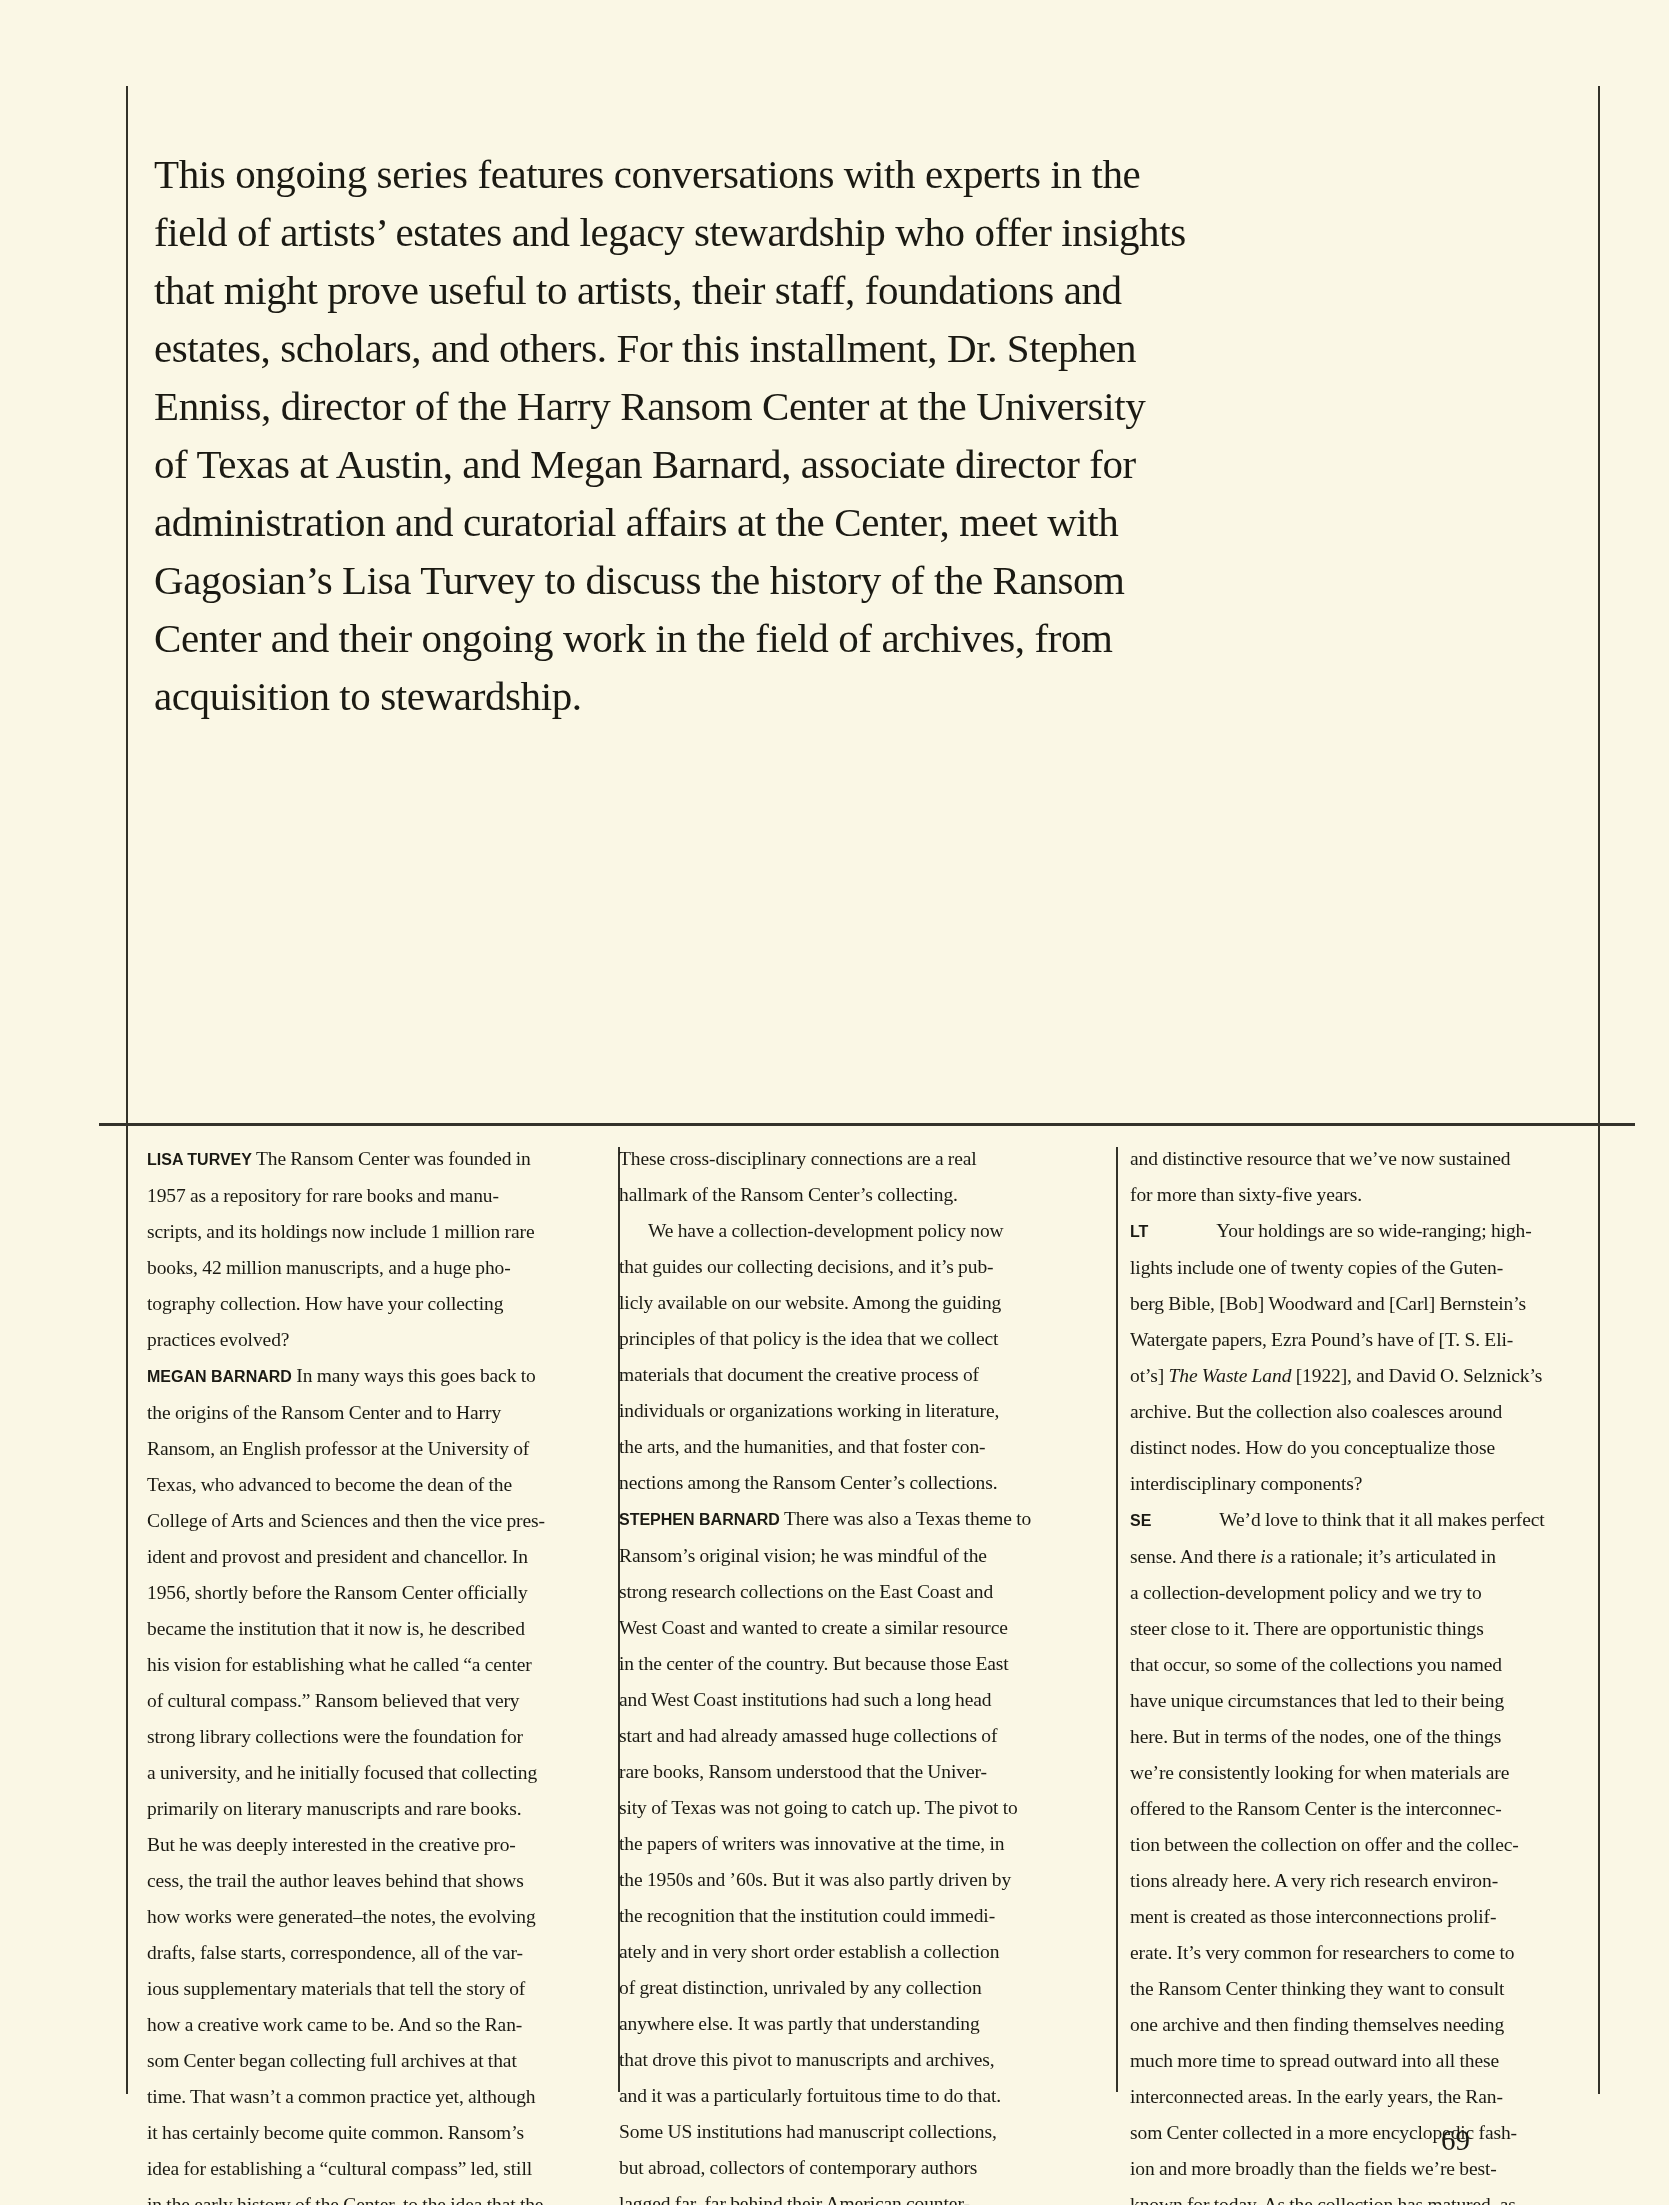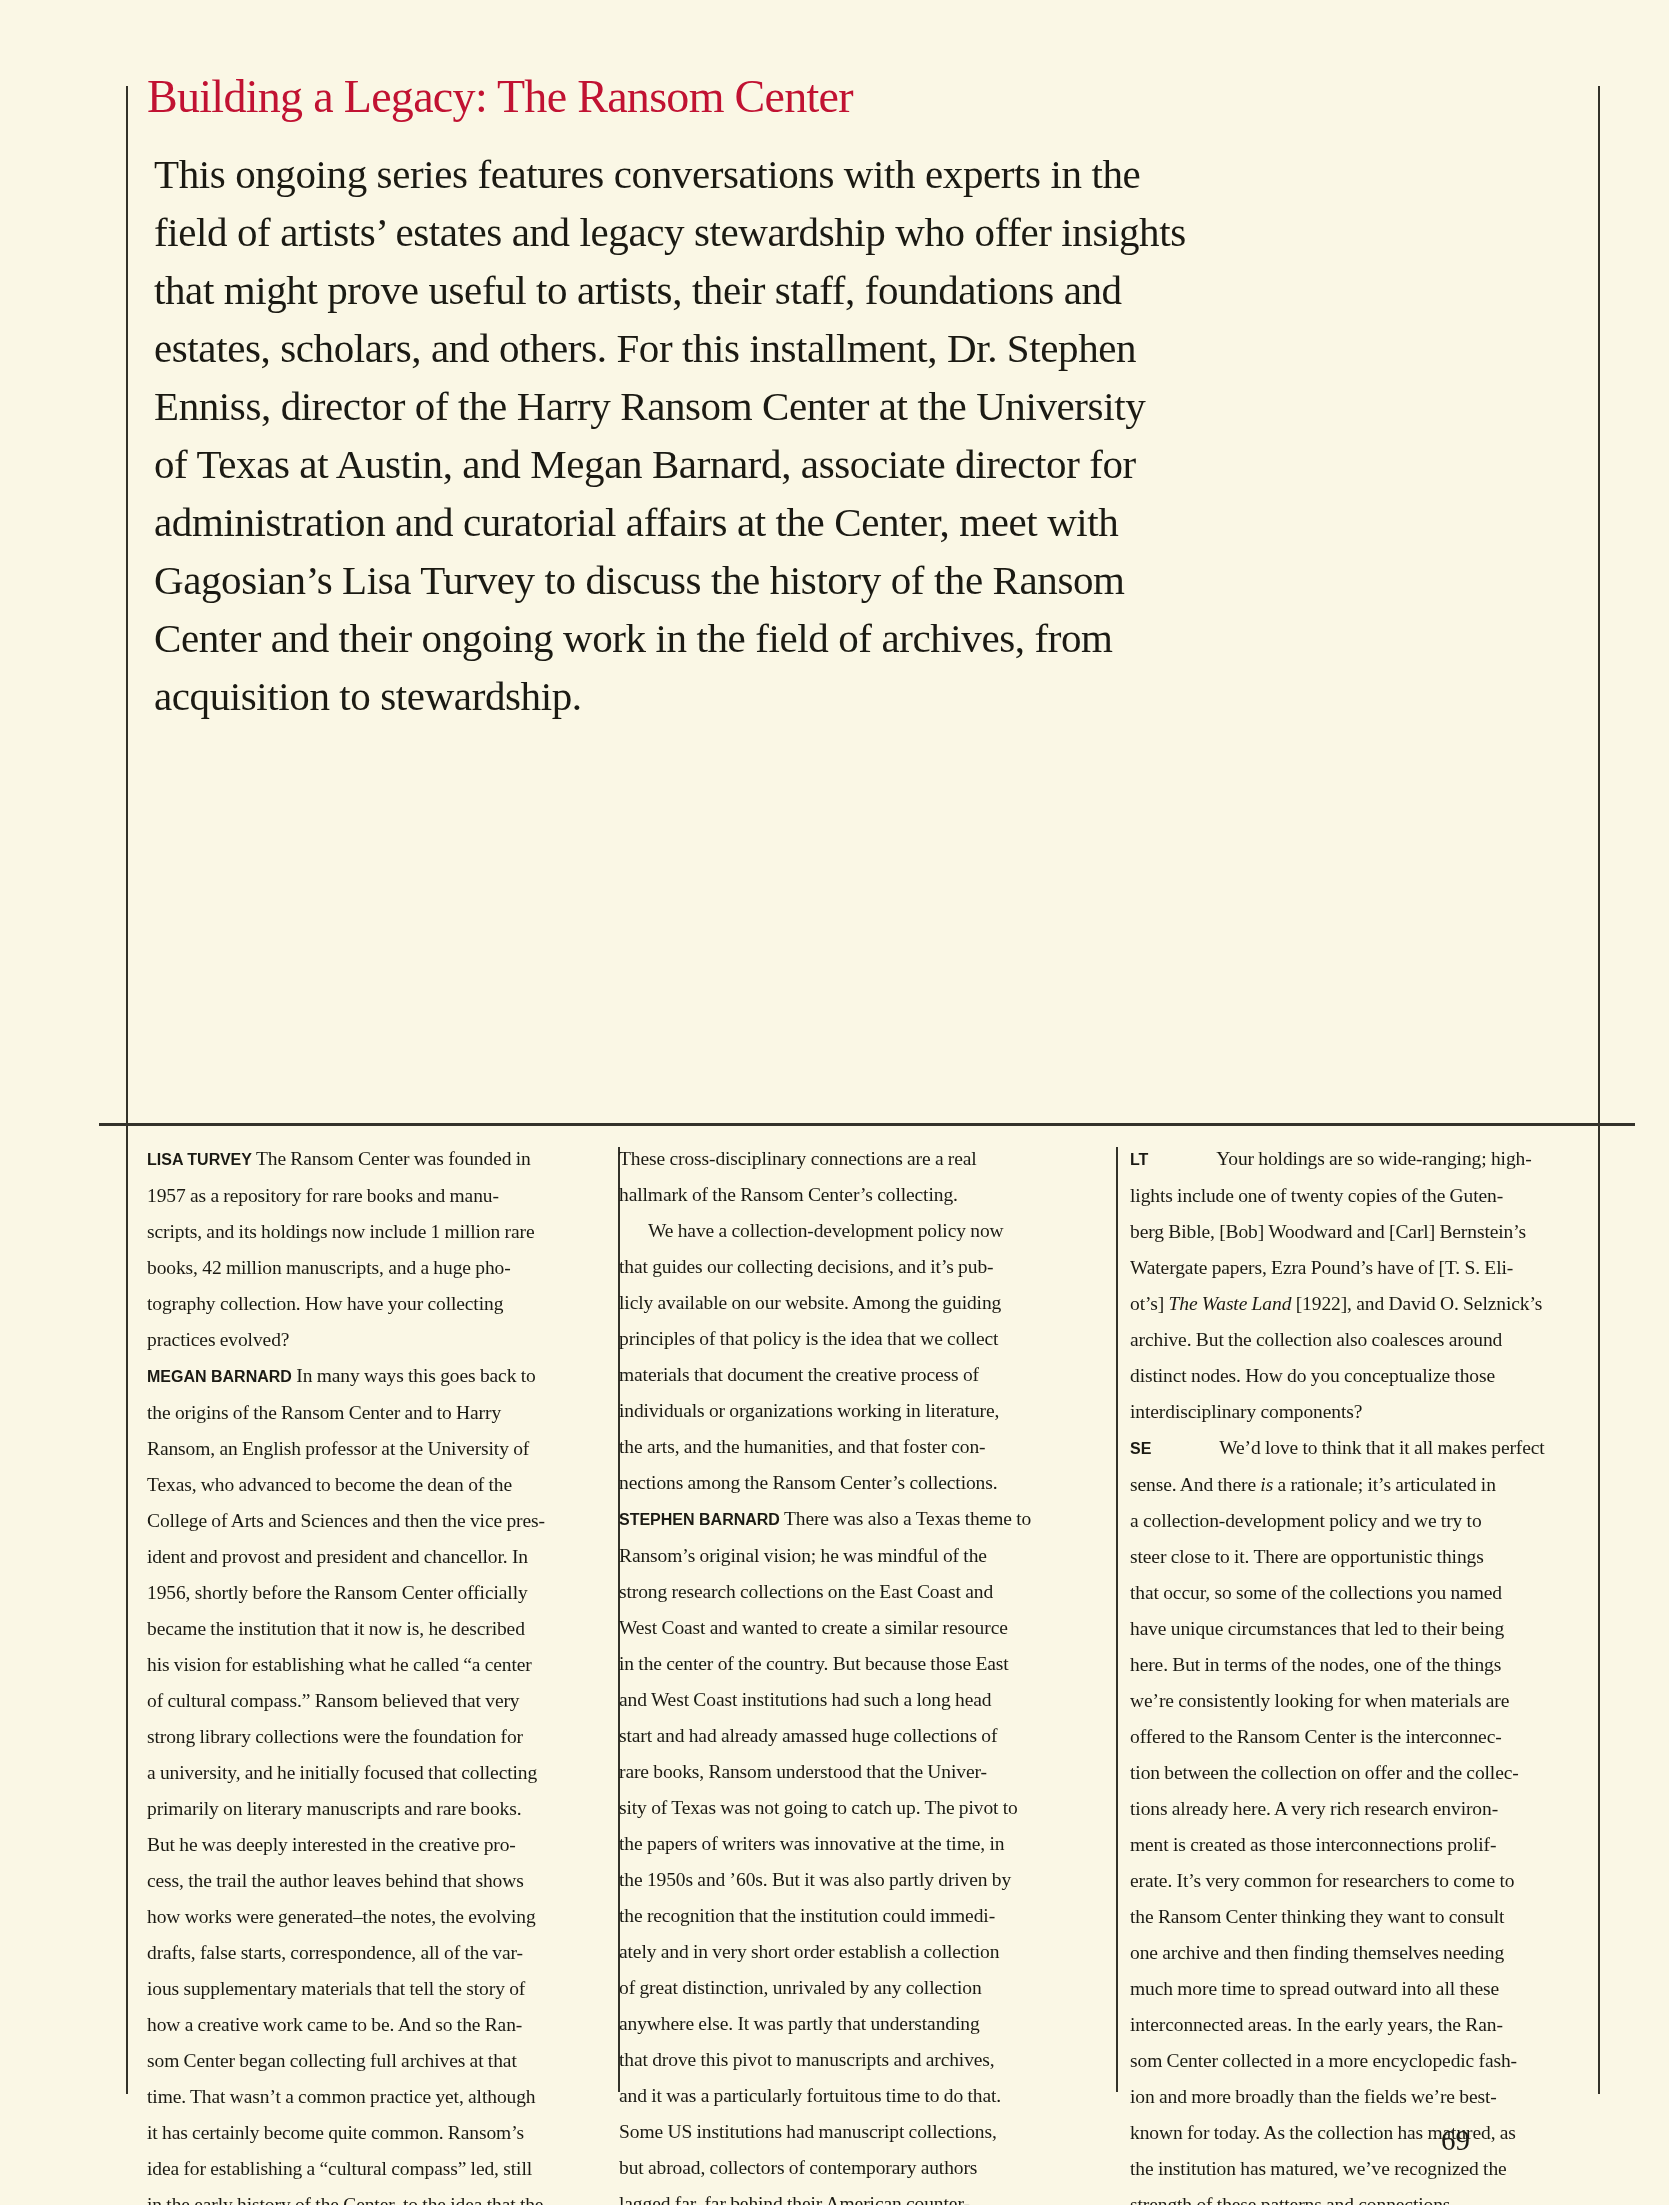--- a/index.html
+++ b/index.html
@@ -62,21 +62,20 @@
     color: var(--ink, #1B1A13);
   }
 </style>
 </head>
 <body>
 
 <div class="page">
   <div class="rule rule-left"></div>
   <div class="rule rule-right"></div>
 
-  <h1 class="title">Building a Legacy: The Ransom Center</h1>
 
   <p class="intro">This ongoing series features conversations with experts in the
 field of artists’ estates and legacy stewardship who offer insights
 that might prove useful to artists, their staff, foundations and
 estates, scholars, and others. For this installment, Dr. Stephen
 Enniss, director of the Harry Ransom Center at the University
 of Texas at Austin, and Megan Barnard, associate director for
 administration and curatorial affairs at the Center, meet with
 Gagosian’s Lisa Turvey to discuss the history of the Ransom
 Center and their ongoing work in the field of archives, from
@@ -149,21 +148,23 @@
 and it was a particularly fortuitous time to do that.
 Some US institutions had manuscript collections,
 but abroad, collectors of contemporary authors
 lagged far, far behind their American counter-
 parts. One bookseller memorably told me that in
 the UK an author had to be “securely dead” before
 the British Library would be interested in his or her
 papers. Ransom recognized an opportunity early
 in living authors’ papers and in creating a unique</span></div>
   <div class="vdiv vdiv-2"></div>
-  <div class="col col-3"><b class="speaker-label">LT</b><span>    Your holdings are so wide-ranging; high-
+  <div class="col col-3"><span>and distinctive resource that we’ve now sustained
+for more than sixty-five years.
+</span><b class="speaker-label">LT</b><span>    Your holdings are so wide-ranging; high-
 lights include one of twenty copies of the Guten-
 berg Bible, [Bob] Woodward and [Carl] Bernstein’s
 Watergate papers, Ezra Pound’s have of [T. S. Eli-
 ot’s] </span><i>The Waste Land</i><span> [1922], and David O. Selznick’s
 archive. But the collection also coalesces around
 distinct nodes. How do you conceptualize those
 interdisciplinary components?
 </span><b class="speaker-label">SE</b><span>    We’d love to think that it all makes perfect
 sense. And there </span><i>is</i><span> a rationale; it’s articulated in
 a collection-development policy and we try to

